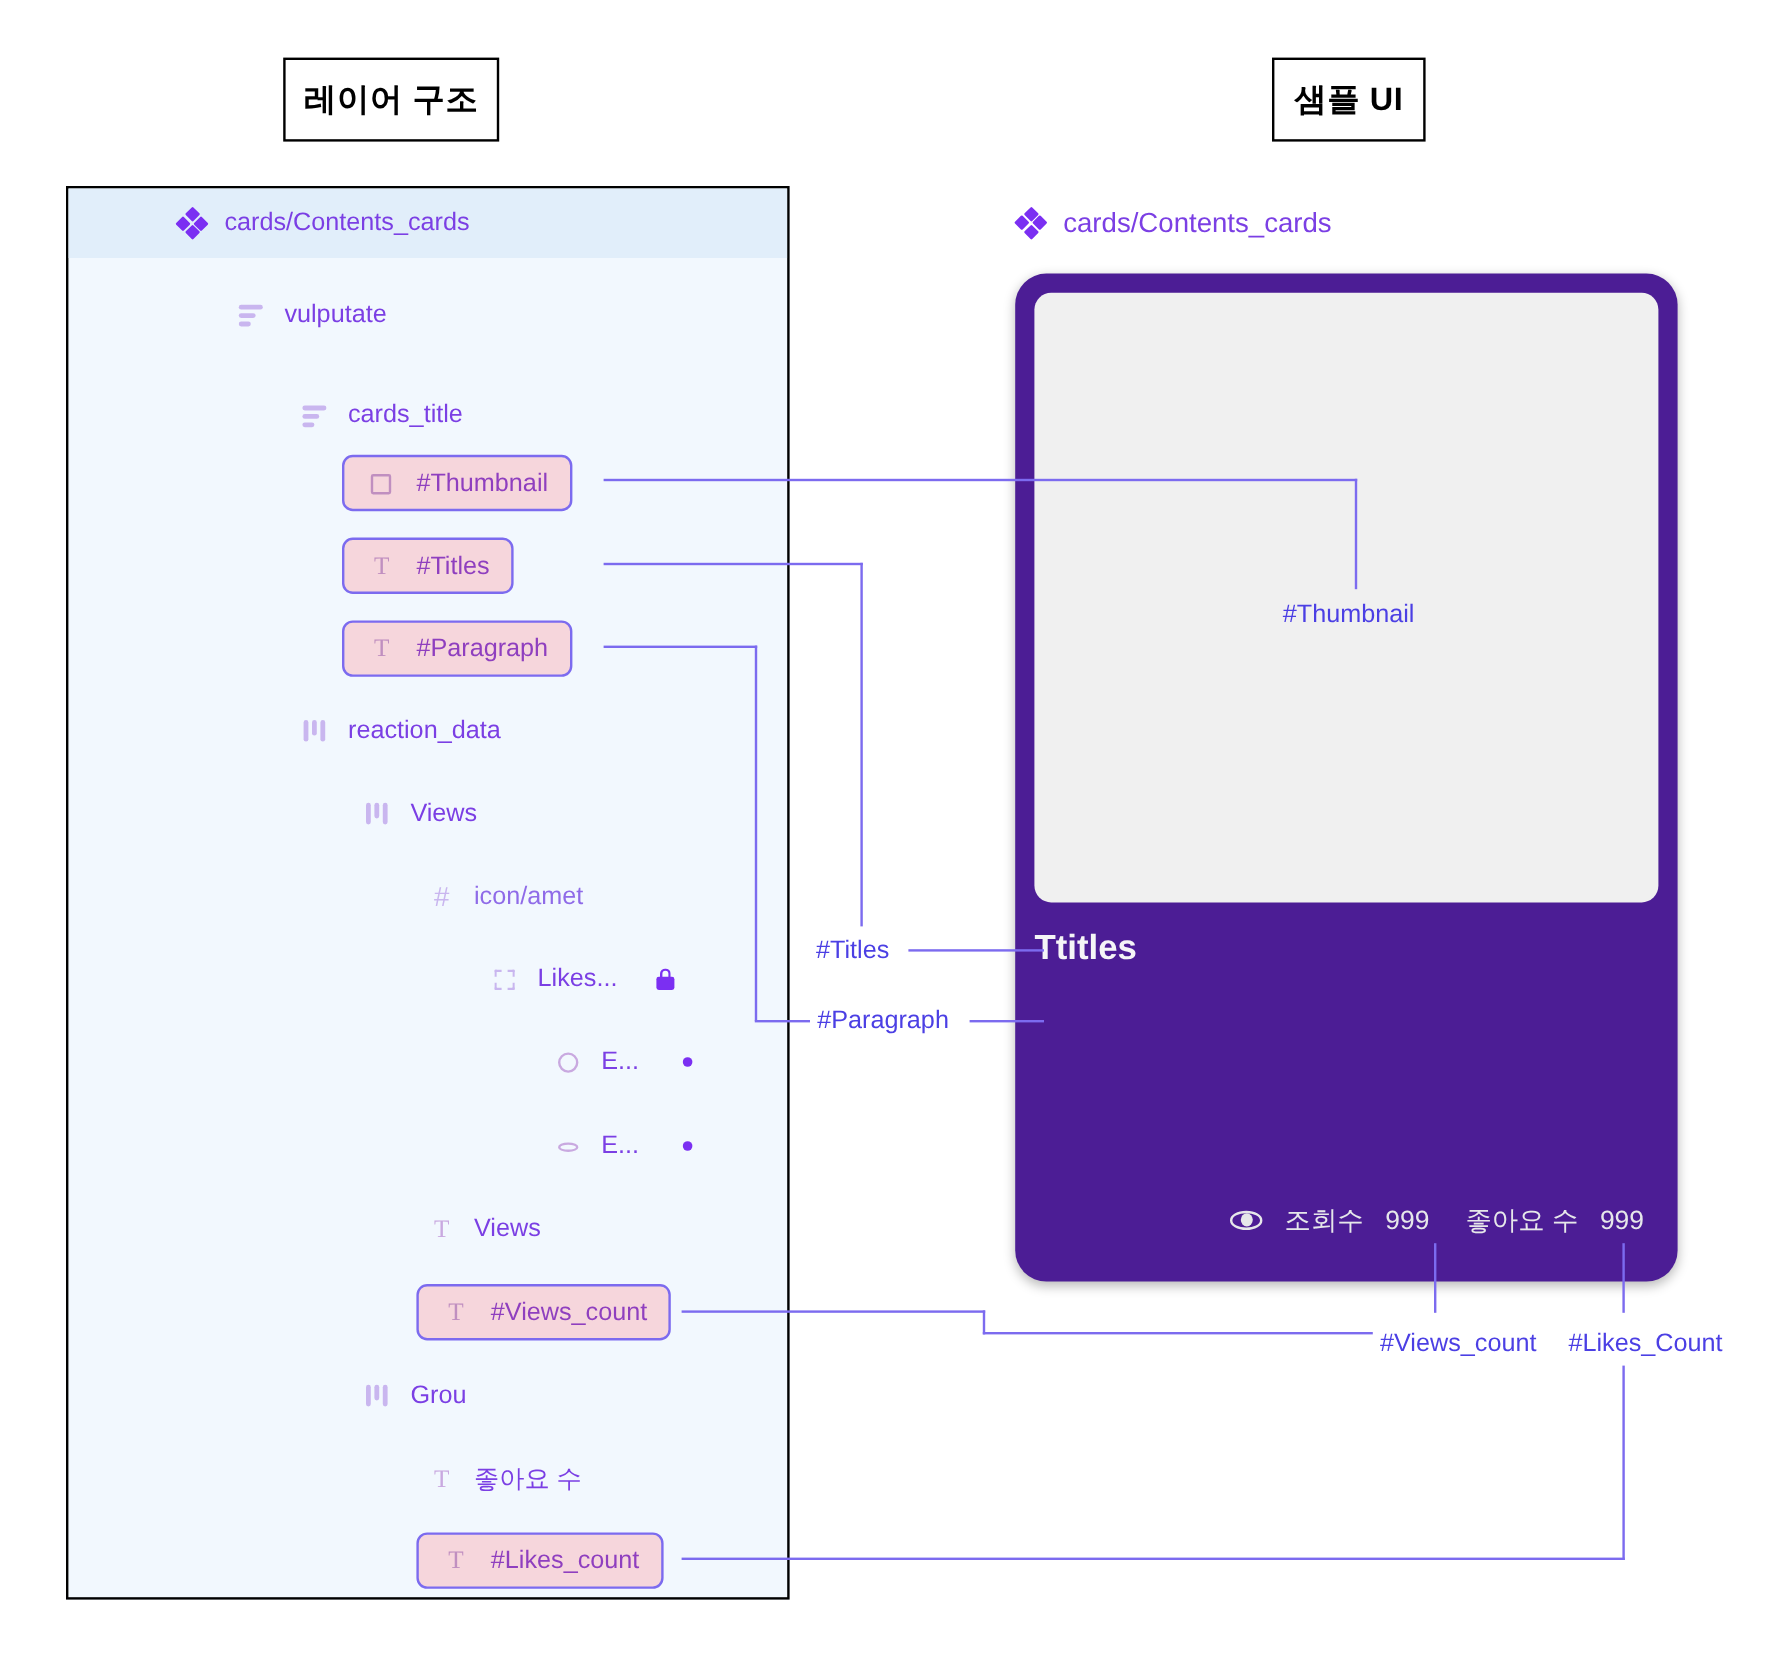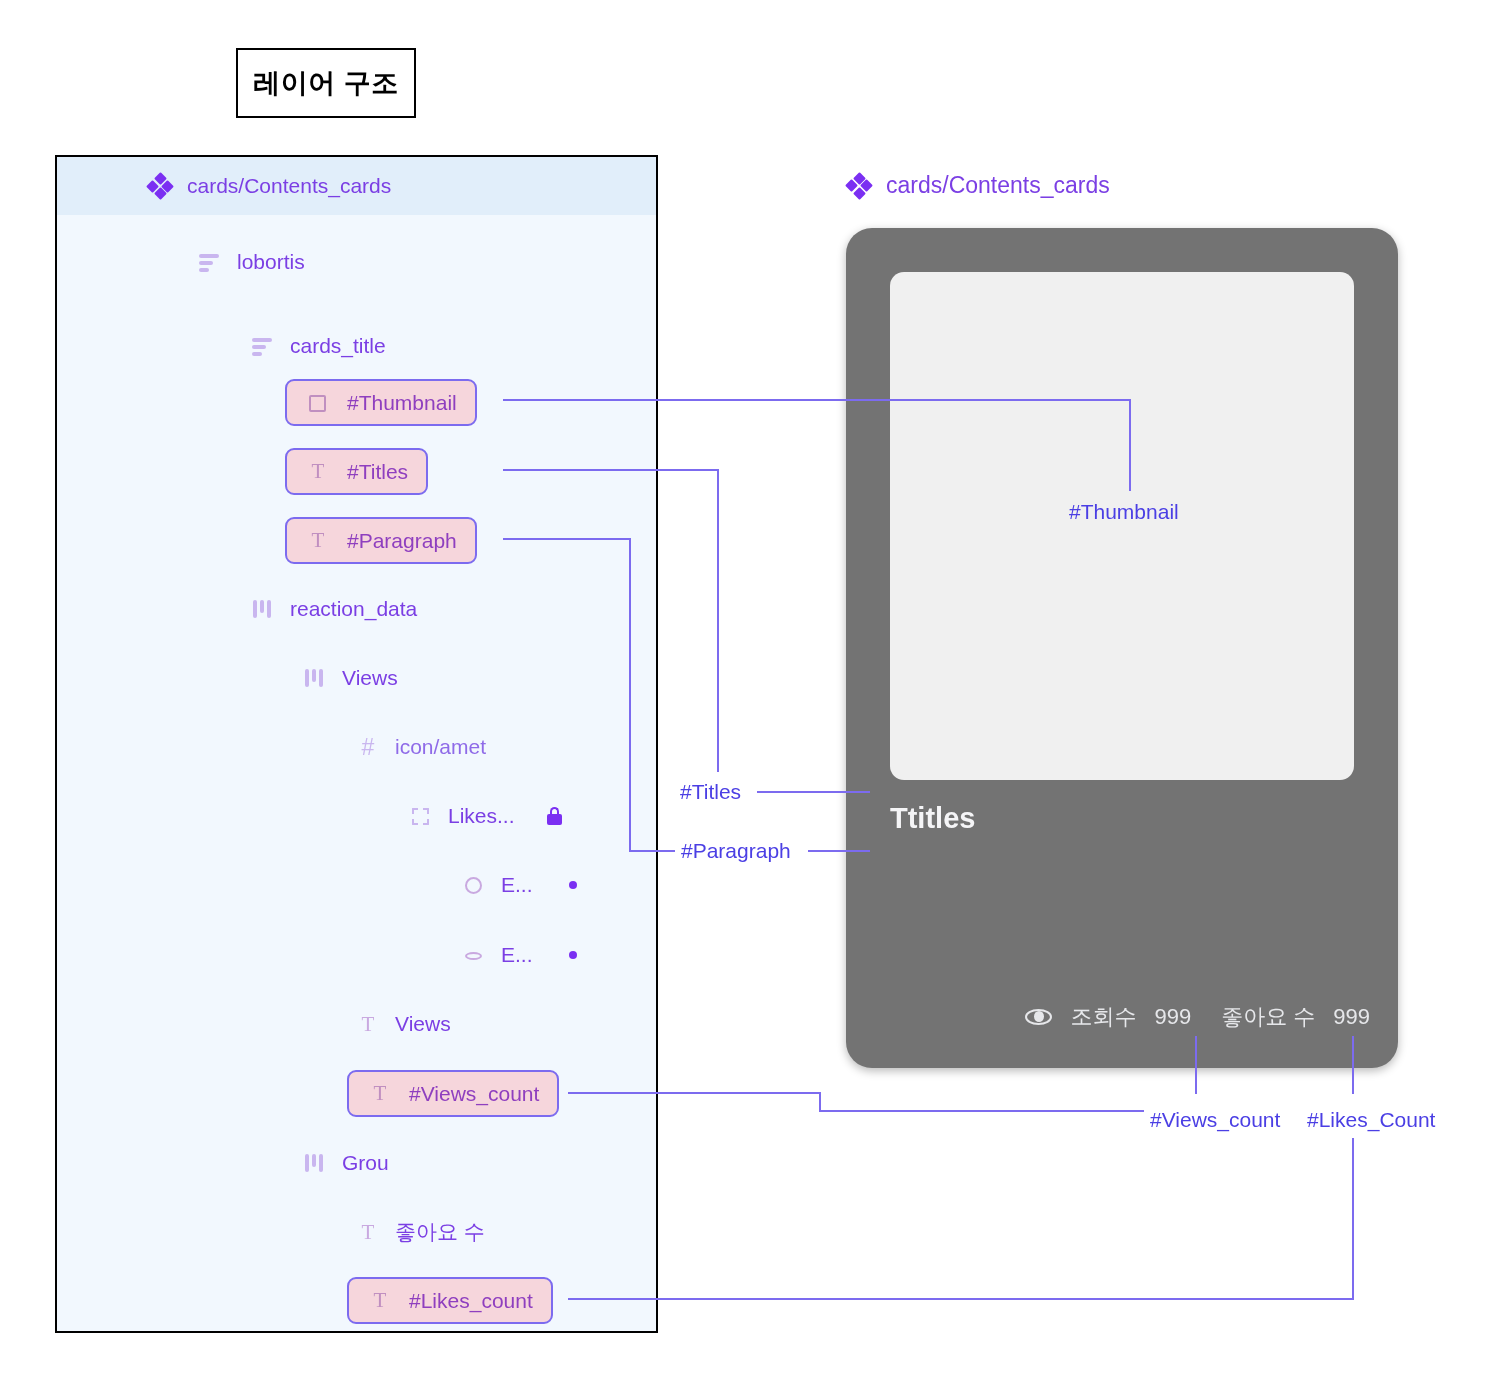--- a/index.html
+++ b/index.html
@@ -105,23 +105,23 @@
 
   
   #card-title-row {
     position: absolute; left: 846px; top: 172px;
     display: flex; align-items: center; gap: 14px;
     font-size: 23px; color: #7B3FE4;
   }
   #device {
     position: absolute; left: 846px; top: 228px;
     width: 552px; height: 840px;
-    background: #737373; border-radius: 26px;
+    background: #4c1d95; border-radius: 26px;
     box-shadow: 0 3px 10px rgba(0,0,0,.28);
-    padding: 44px;
+    padding: 16px;
   }
   #thumb {
     width: 100%; height: 508px;
     background: #F0F0F0; border-radius: 14px;
   }
   #card-heading {
     margin-top: 22px; font-size: 29px; font-weight: bold; color: #F5F5F7;
   }
   #card-paragraph {
     margin-top: 14px; font-size: 25px; line-height: 1.38; color: #E6E7EA;
@@ -144,40 +144,41 @@
   .ln { position: absolute; background: #7C6BEF; }
   .ln.h { height: 2px; }
   .ln.v { width: 2px; }
 </style>
 </head>
 <body>
 
 <div id="root">
 
   <div class="hdr-chip" id="hdr-left">레이어 구조</div>
+  <div class="hdr-chip" id="hdr-right">샘플 UI</div>
 
   <div id="layer-panel">
 
     <div class="tree-row sel-row" style="top:0;">
       <span class="ico ico-component">
         <span class="d-t"></span>
           <span class="d-l"></span>
           <span class="d-r"></span>
           <span class="d-b"></span>
       </span>
       <span class="lbl">cards/Contents_cards</span>
     </div>
 
     <div class="tree-row" style="left:140px; top:88px;">
       <span class="ico ico-vstack">
         <span class="b1"></span>
           <span class="b2"></span>
           <span class="b3"></span>
         </span>
-      <span class="lbl">lobortis</span>
+      <span class="lbl">vulputate</span>
     </div>
 
     <div class="tree-row" style="left:193px; top:172px;text-align:center;">
       <span class="ico ico-vstack">
         <span class="b1"></span>
           <span class="b2"></span>
           <span class="b3"></span>
         </span>
       <span class="lbl">cards_title</span>
     </div>

